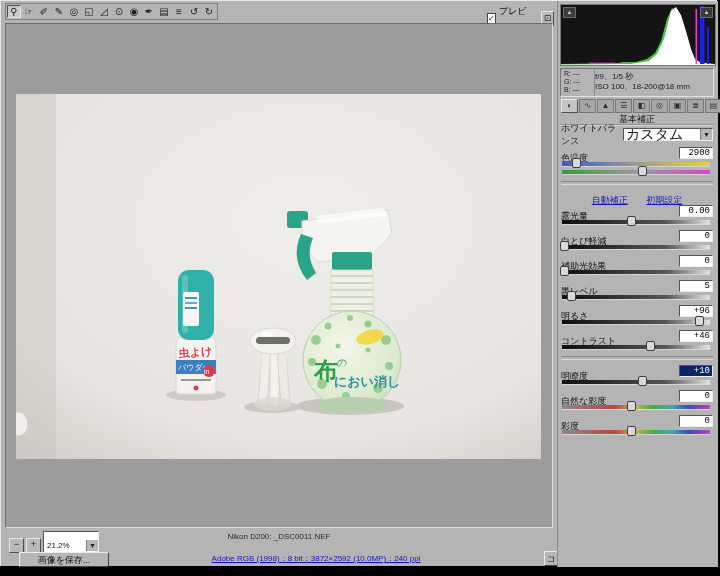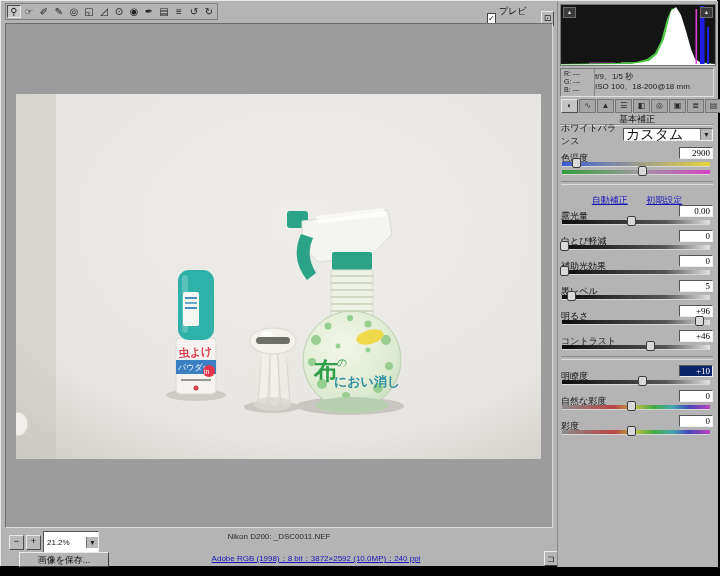--- a/index.html
+++ b/index.html
@@ -24,21 +24,21 @@
 
   
   .preview-area{position:absolute;left:4px;top:22px;width:548px;height:505px;background:#9c9c9c;
                 border:1px solid;border-color:#6b6b6b #dcdcdc #dcdcdc #6b6b6b;box-sizing:border-box}
   .photo{position:absolute;left:10px;top:70px;width:525px;height:365px;background:#eae8e4}
 
   
   .zoomrow{position:absolute;left:8px;top:530px;display:flex;align-items:center;gap:2px}
   .zbtn{width:13px;height:13px;border:1px solid;border-color:#e8e8e8 #4d4d4d #4d4d4d #e8e8e8;
         background:#b9b9b9;font-size:9px;line-height:11px;text-align:center;color:#111}
-  .zoomselect{width:56px;height:22px;background:#fff;border:1px solid;border-color:#555 #eee #eee #555;
+  .zoomselect{width:56px;height:28px;background:#fff;border:1px solid;border-color:#555 #eee #eee #555;
               font-size:8px;display:flex;align-items:center;box-sizing:border-box}
   .zoomselect .val{flex:1;padding-left:3px;color:#111}
   .zoomselect .arrow{width:11px;height:11px;background:#b9b9b9;border-left:1px solid #777;
                      font-size:7px;line-height:11px;text-align:center;color:#222}
   .filename{position:absolute;left:4px;top:531px;width:548px;text-align:center;font-size:8px;color:#2a2a2a}
 
   
   .btn{position:absolute;border:1px solid;border-color:#ececec #3f3f3f #3f3f3f #ececec;background:#b6b6b6;
        font-size:9px;color:#111;text-align:center;line-height:14px;height:15px;box-sizing:border-box}
   .btn.disabled{color:#7d7d7d;background:#bfbfbf;border-color:#d9d9d9 #8b8b8b #8b8b8b #d9d9d9}
@@ -71,21 +71,21 @@
   .select{width:90px;height:13px;background:#fff;border:1px solid;border-color:#555 #eee #eee #555;
           display:flex;align-items:center;box-sizing:border-box}
   .select .val{flex:1;font-size:14px;padding-left:2px;color:#111}
   .select .arrow{width:11px;height:11px;background:#b9b9b9;border-left:1px solid #777;font-size:7px;
                  line-height:11px;text-align:center;color:#222}
 
   .srow{position:relative;height:12px;margin-top:5px}
   .slabel{font-size:9px;color:#111;line-height:12px}
   .sval{position:absolute;right:0;top:0;width:34px;height:12px;font-size:9px;border:1px solid;
         border-color:#555 #eee #eee #555;background:#fff;text-align:right;padding:0 2px;box-sizing:border-box;
-        font-family:Liberation Serif, serif}
+        font-family:Liberation Mono, monospace}
   .sval.sel{background:#0a246a;color:#fff}
   .strip{position:relative;height:4px;margin:3px 3px 0 1px;border-bottom:1px solid #d6d6d6}
   .track-temp{background:linear-gradient(to right,#3b5bd6,#9a9a90 50%,#e4d53a)}
   .track-tint{background:linear-gradient(to right,#2f9e3a,#9a9a9a 50%,#d643c8)}
   .track-tone{background:linear-gradient(to right,#0d0d0d,#555 70%,#e3e3e3)}
   .track-sat{background:linear-gradient(to right,#8a8a8a,#b44 35%,#bb4 50%,#4a4 62%,#4aa 74%,#44b 86%,#b4b)}
   .thumb{position:absolute;top:-4px;width:9px;height:10px;margin-left:-5px;background:#d9d9d9;
          border:1px solid #3d3d3d;border-radius:2px;box-sizing:border-box}
   .pdiv{height:2px;margin:6px 0 2px;border-top:1px solid #8a8a8a;border-bottom:1px solid #dadada}
   .linksrow{text-align:center;margin-top:4px;height:11px}

